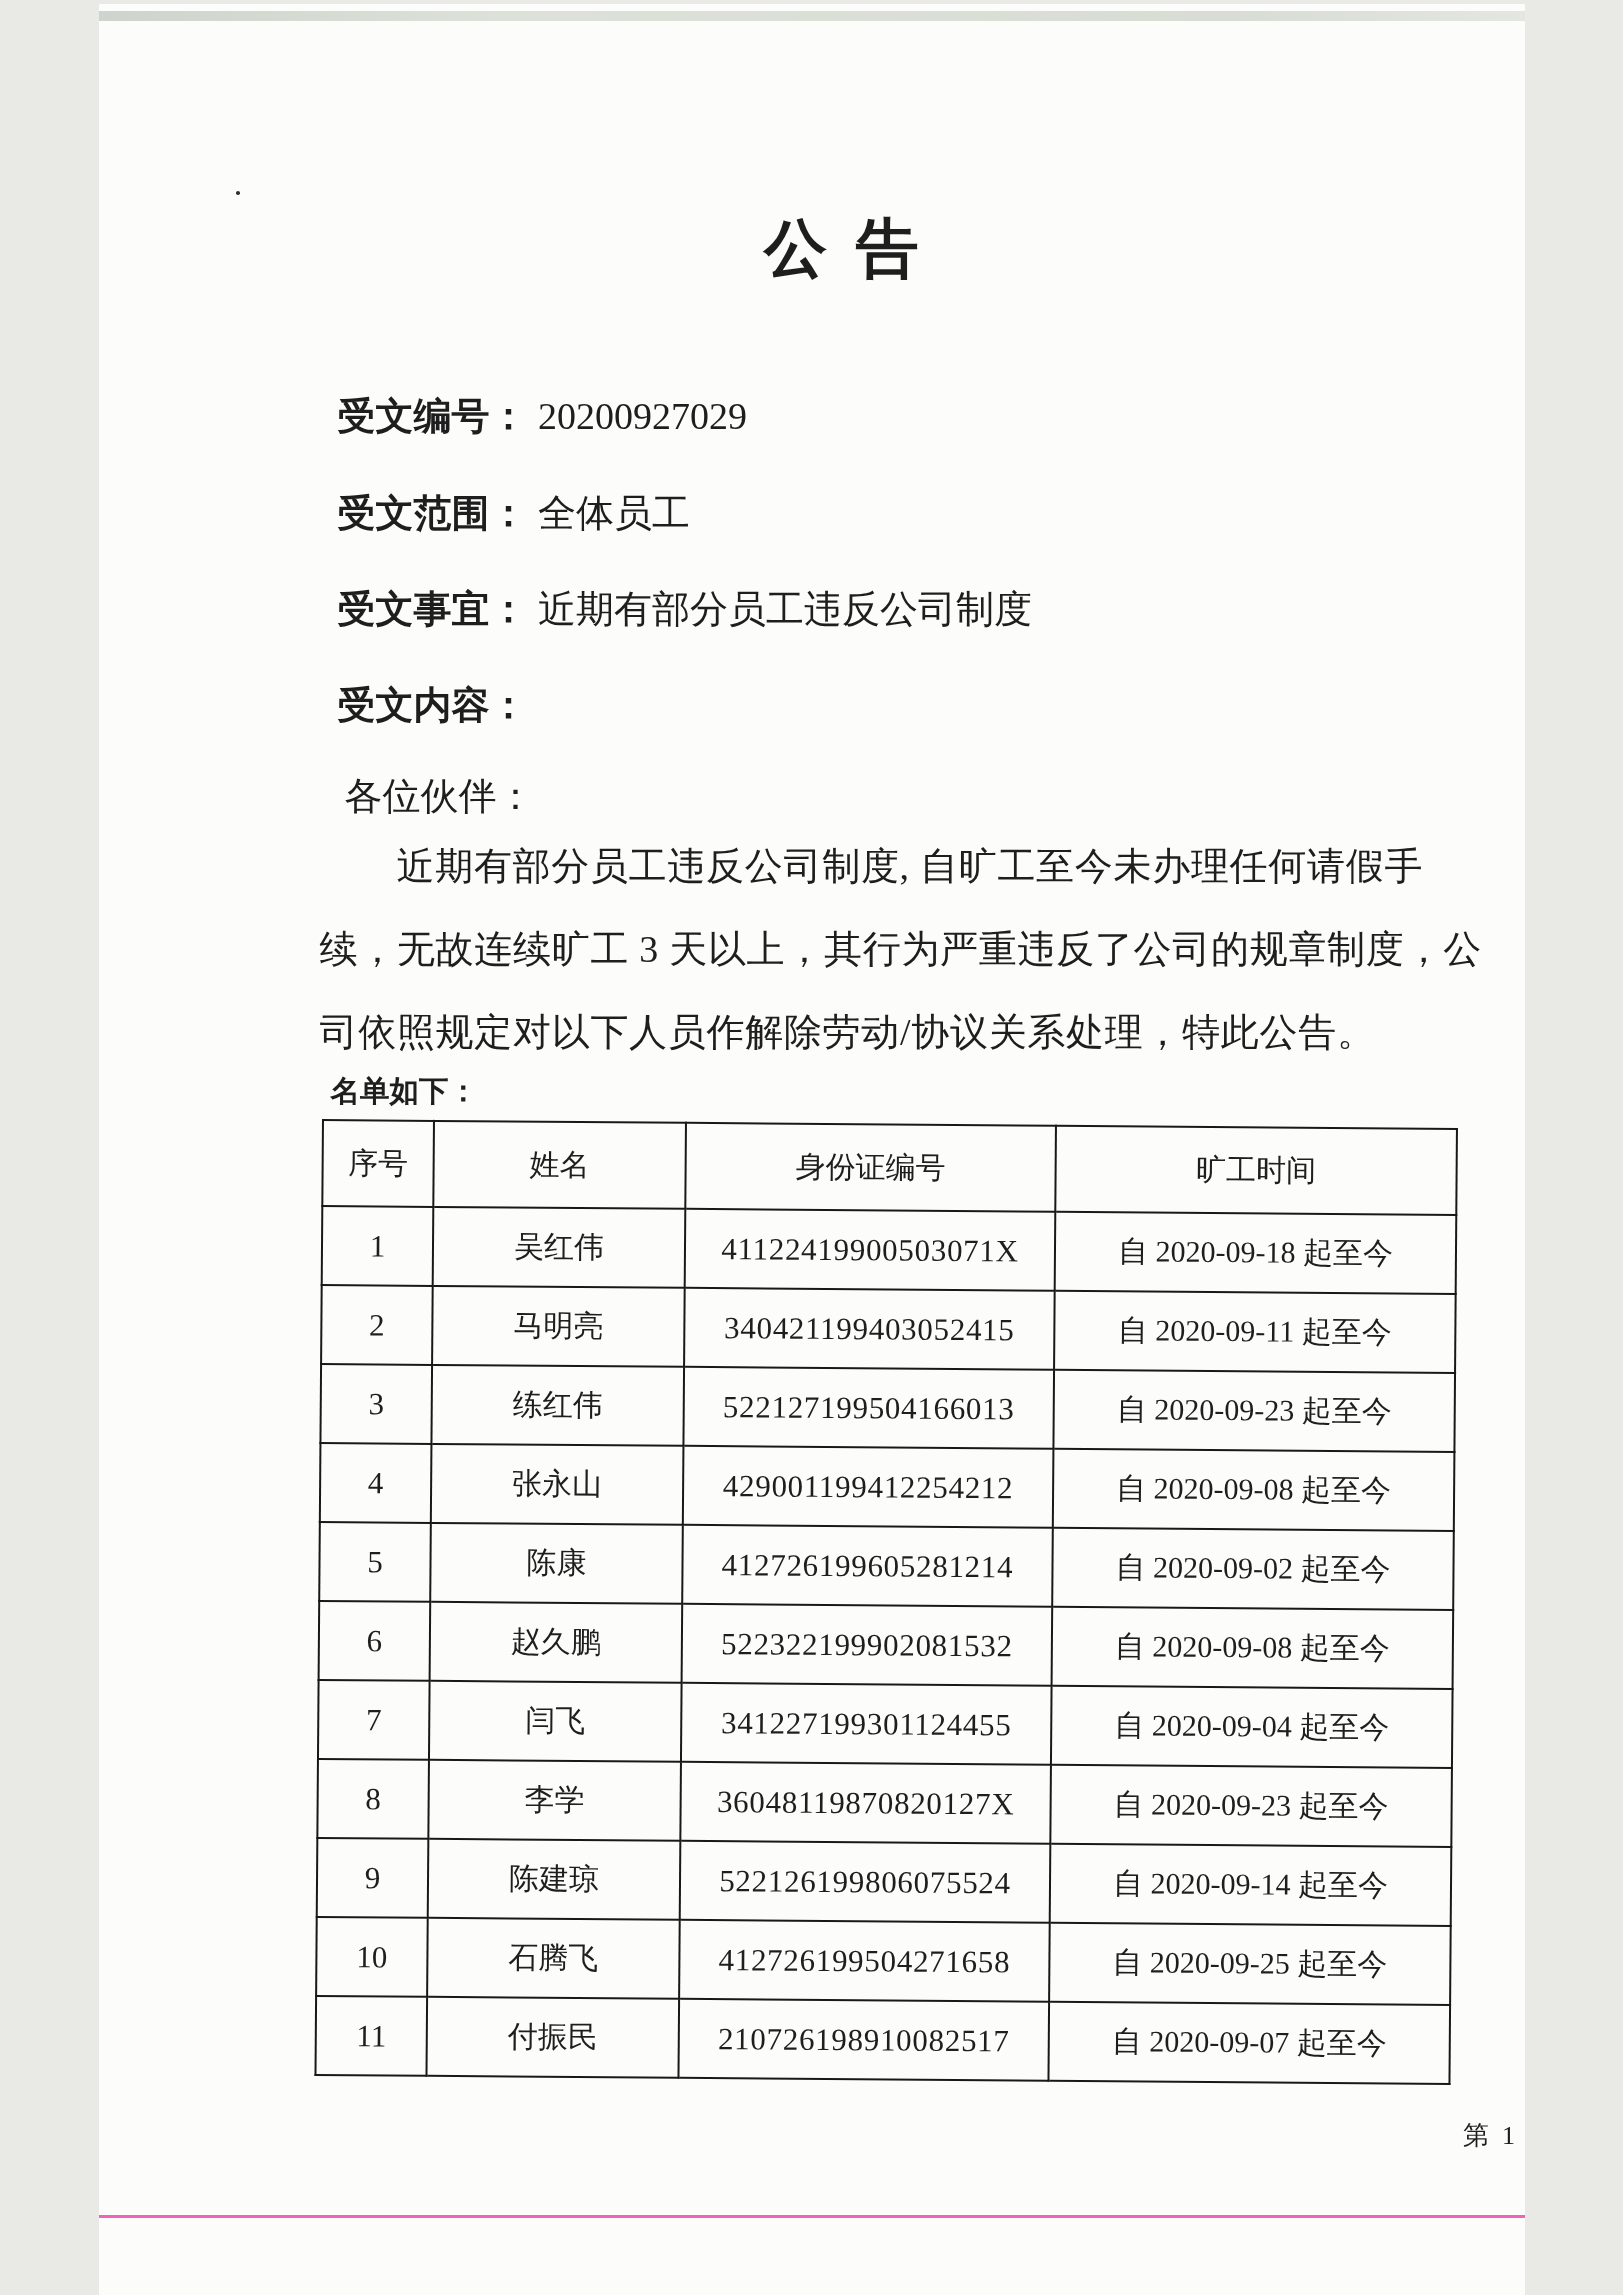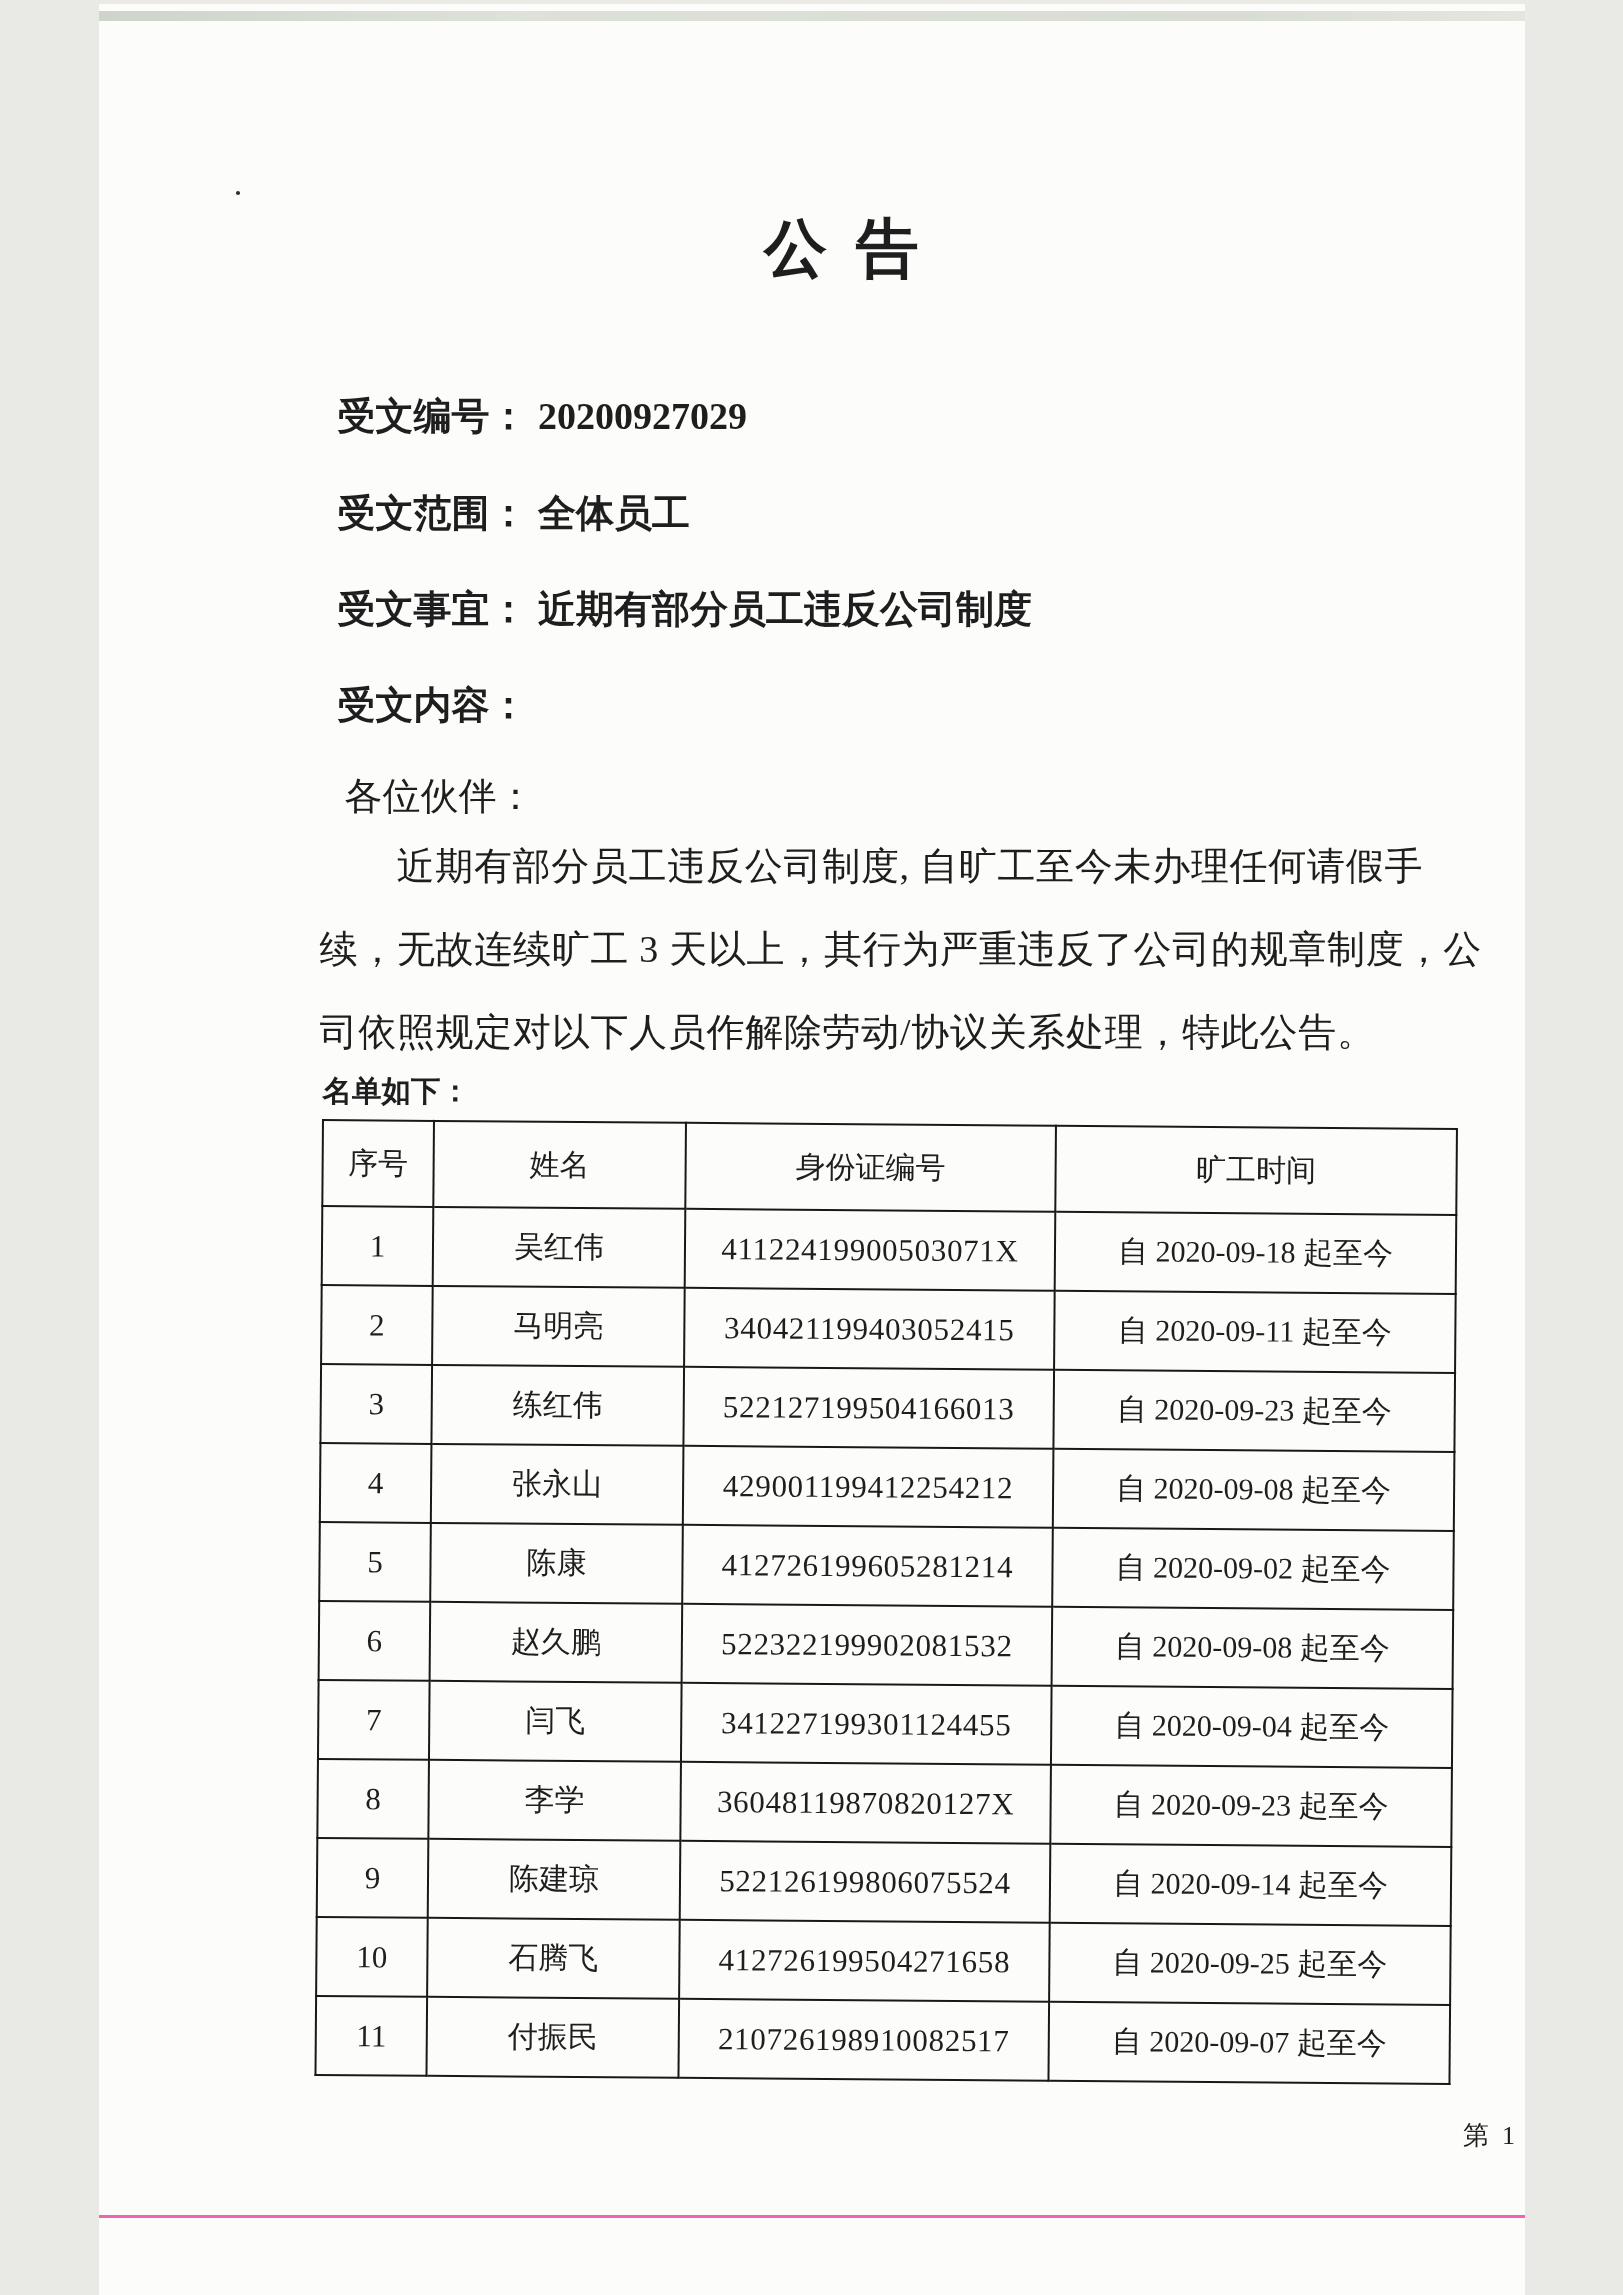--- a/index.html
+++ b/index.html
@@ -35,24 +35,24 @@
     background:#2f2f2f; border-radius:50%;
   }
   
   .title {
     position:absolute; top:202px; left:0; width:1492px;
     text-align:center; font-size:63px; font-weight:600; letter-spacing:6.5px;
     margin:0;
   }
   .field-row { position:absolute; left:239px; font-size:38px; white-space:pre; }
   .field-label { font-weight:700; }
-  .field-value { font-weight:700; margin-left:10.5px; }
+  .field-value { font-weight:400; margin-left:10.5px; }
   .salutation { position:absolute; left:246px; top:767px; font-size:38px; }
   .para-line { position:absolute; font-size:38px; letter-spacing:0.7px; white-space:pre; }
-  .list-intro { position:absolute; left:224px; top:1068px; font-size:29.5px; font-weight:700; }
+  .list-intro { position:absolute; left:232px; top:1068px; font-size:29.5px; font-weight:700; }
   
   table.roster {
     position:absolute; left:223px; top:1115px; width:1134px;
     border-collapse:collapse;
     transform:rotate(0.45deg); transform-origin:0 0;
     table-layout:fixed;
   }
   .roster th, .roster td {
     border:2.6px solid #181818; text-align:center; vertical-align:middle;
     font-weight:400; padding:0; overflow:hidden;

